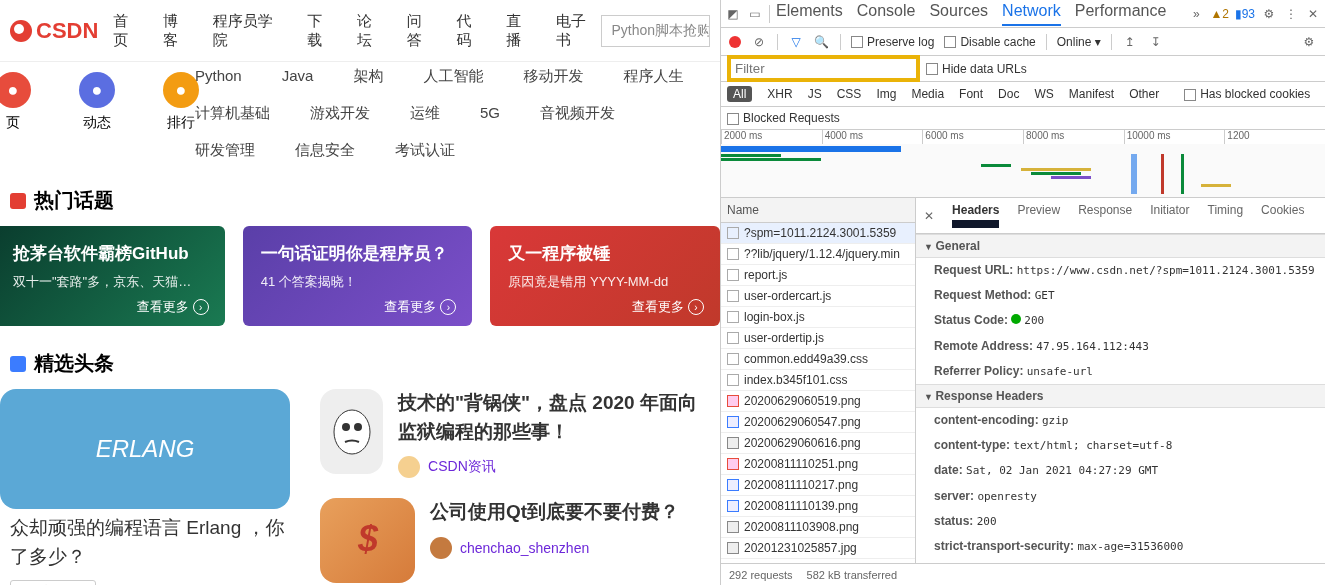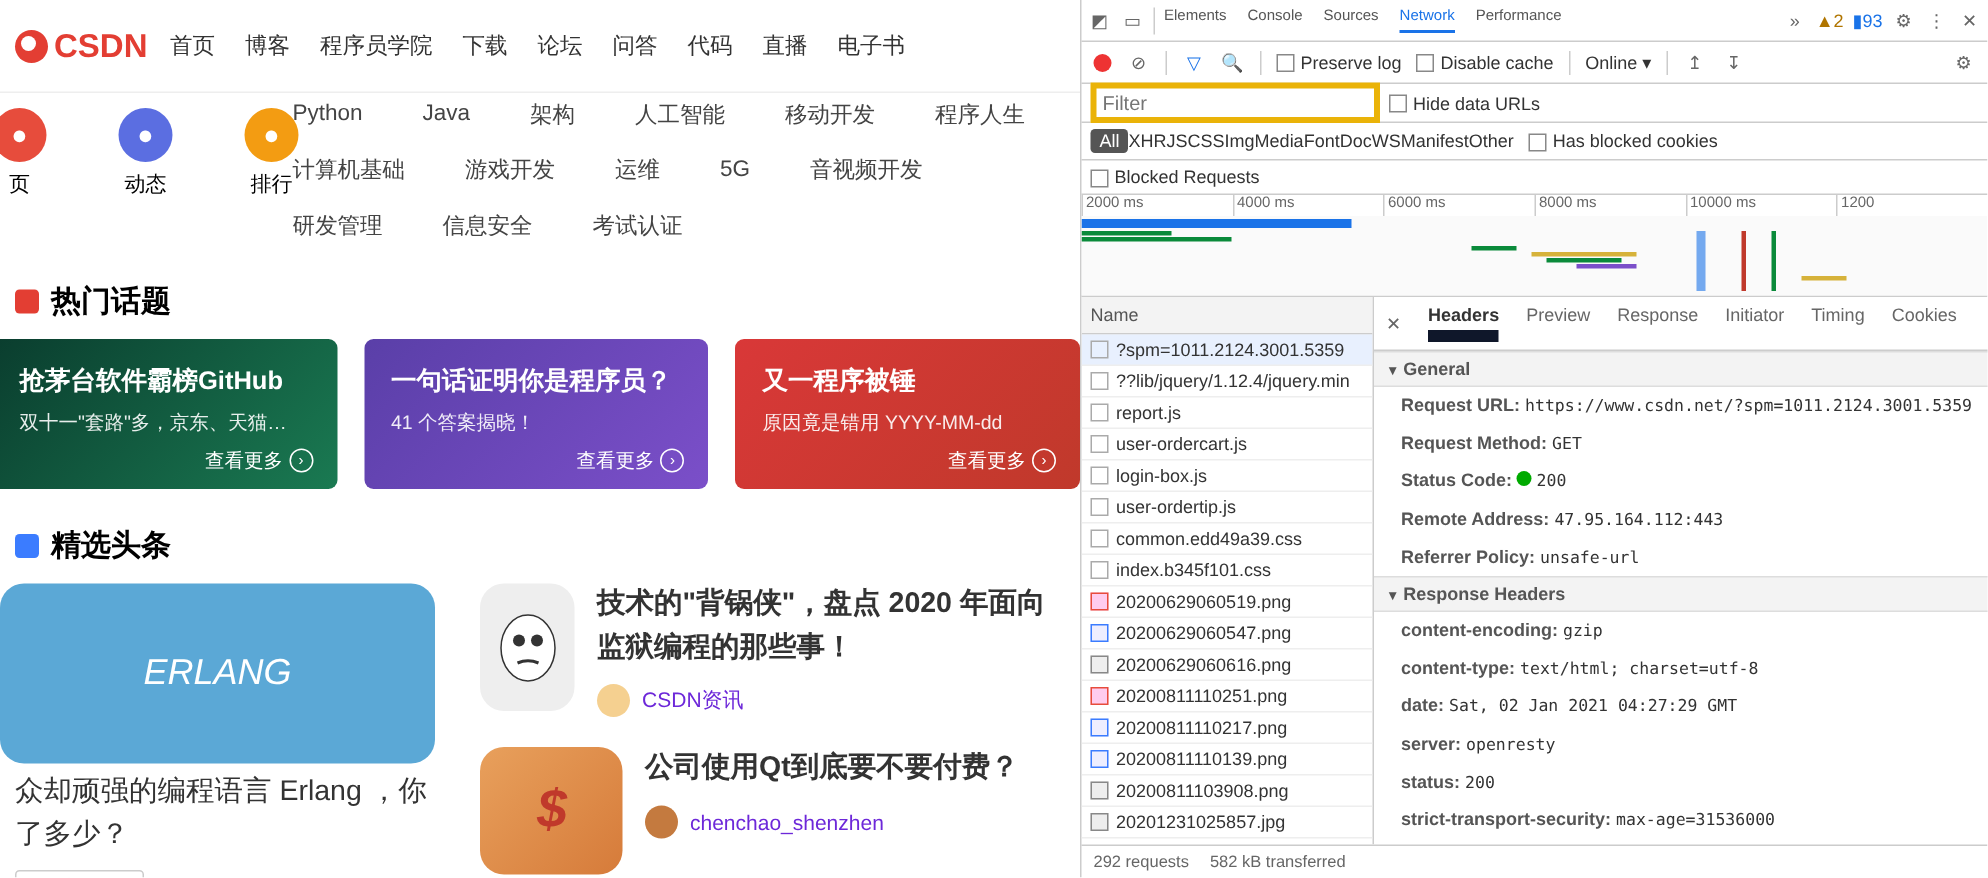--- a/index.html
+++ b/index.html
@@ -47,32 +47,32 @@
 .feed-author { display: flex; align-items: center; gap: 8px; color: #6d28d9; font-size: 14px; }
 .avatar { width: 22px; height: 22px; border-radius: 50%; background: #f5d090; }
 .avatar2 { background: #c47a3f; }
 
 .headline-below { font-size: 19px; color: #333; padding: 5px 10px; line-height:1.5;}
 .tag-small { display:inline-block; border:1px solid #ccc; padding:2px 6px; border-radius:3px; font-size:12px;color:#888;margin-right:8px;}
 
 
 .dt-toolbar { height: 28px; display: flex; align-items: center; border-bottom: 1px solid #ccc; padding: 0 4px; gap: 6px; }
 .dt-icon { width: 16px; height: 16px; display: inline-flex; align-items: center; justify-content: center; color: #666; cursor:pointer;}
-.dt-tabs { display: flex; gap: 14px; color: #555; font-size: 10px; flex:1;}
+.dt-tabs { display: flex; gap: 14px; color: #555; font-size: 16px; flex:1;}
 .dt-tabs .active { color: #1a73e8; border-bottom: 2px solid #1a73e8; padding-bottom: 4px; }
 
 .dt-bar2 { height: 28px; display: flex; align-items: center; border-bottom: 1px solid #ccc; padding: 0 8px; gap: 10px; font-size: 12px; }
 .rec-dot { width: 12px; height: 12px; border-radius: 50%; background: #e33; }
 .filter-icon { color:#1a73e8;}
 .checkbox { width:12px;height:12px;border:1px solid #888;display:inline-block;margin-right:4px;vertical-align:middle;}
 
 .dt-bar3 { height: 26px; display: flex; align-items: center; border-bottom: 1px solid #ccc; padding: 0 6px; gap: 6px; font-size: 12px; }
 .filter-input { flex: 0 0 165px; border: 4px solid #eab308; padding: 2px 4px; color:#15803d;}
 
-.type-row { display: flex; align-items: center; gap: 0; padding: 4px 6px; border-bottom: 1px solid #ccc; font-size: 12px; flex-wrap:wrap;}
+.type-row { display: flex; align-items: center; gap: 15px; padding: 4px 6px; border-bottom: 1px solid #ccc; font-size: 12px; flex-wrap:wrap;}
 .type-all { background: #555; color: #fff; padding: 1px 6px; border-radius: 3px; }
 
 .blocked-row { padding: 4px 6px; border-bottom: 1px solid #ccc; font-size: 12px; }
 
 .timeline { height: 68px; border-bottom: 1px solid #ccc; position: relative; overflow:hidden;}
 .timeline-ticks { display: flex; height: 14px; font-size: 10px; color: #666; }
 .timeline-ticks span { flex: 1; border-left: 1px solid #ccc; padding-left: 2px; }
 .tl-body{position:relative;height:54px;background:#fafafa;}
 .bar{position:absolute;height:3px;}
 
@@ -113,20 +113,21 @@
         <span>首页</span>
         <span>博客</span>
         <span>程序员学院</span>
         <span>下载</span>
         <span>论坛</span>
         <span>问答</span>
         <span>代码</span>
         <span>直播</span>
         <span>电子书</span>
       </div>
+    <div class="csdn-search">Python脚本抢购</div>
   </div>
 
   <div style="display:flex;">
     <div class="csdn-icons-row" id="icon-cols" style="margin-left:-5px;">
         <div class="icon-col">
           <div class="icon-circle red-circle">●</div>
           <div>页</div>
         </div>
         <div class="icon-col">
           <div class="icon-circle blue-circle">●</div>

